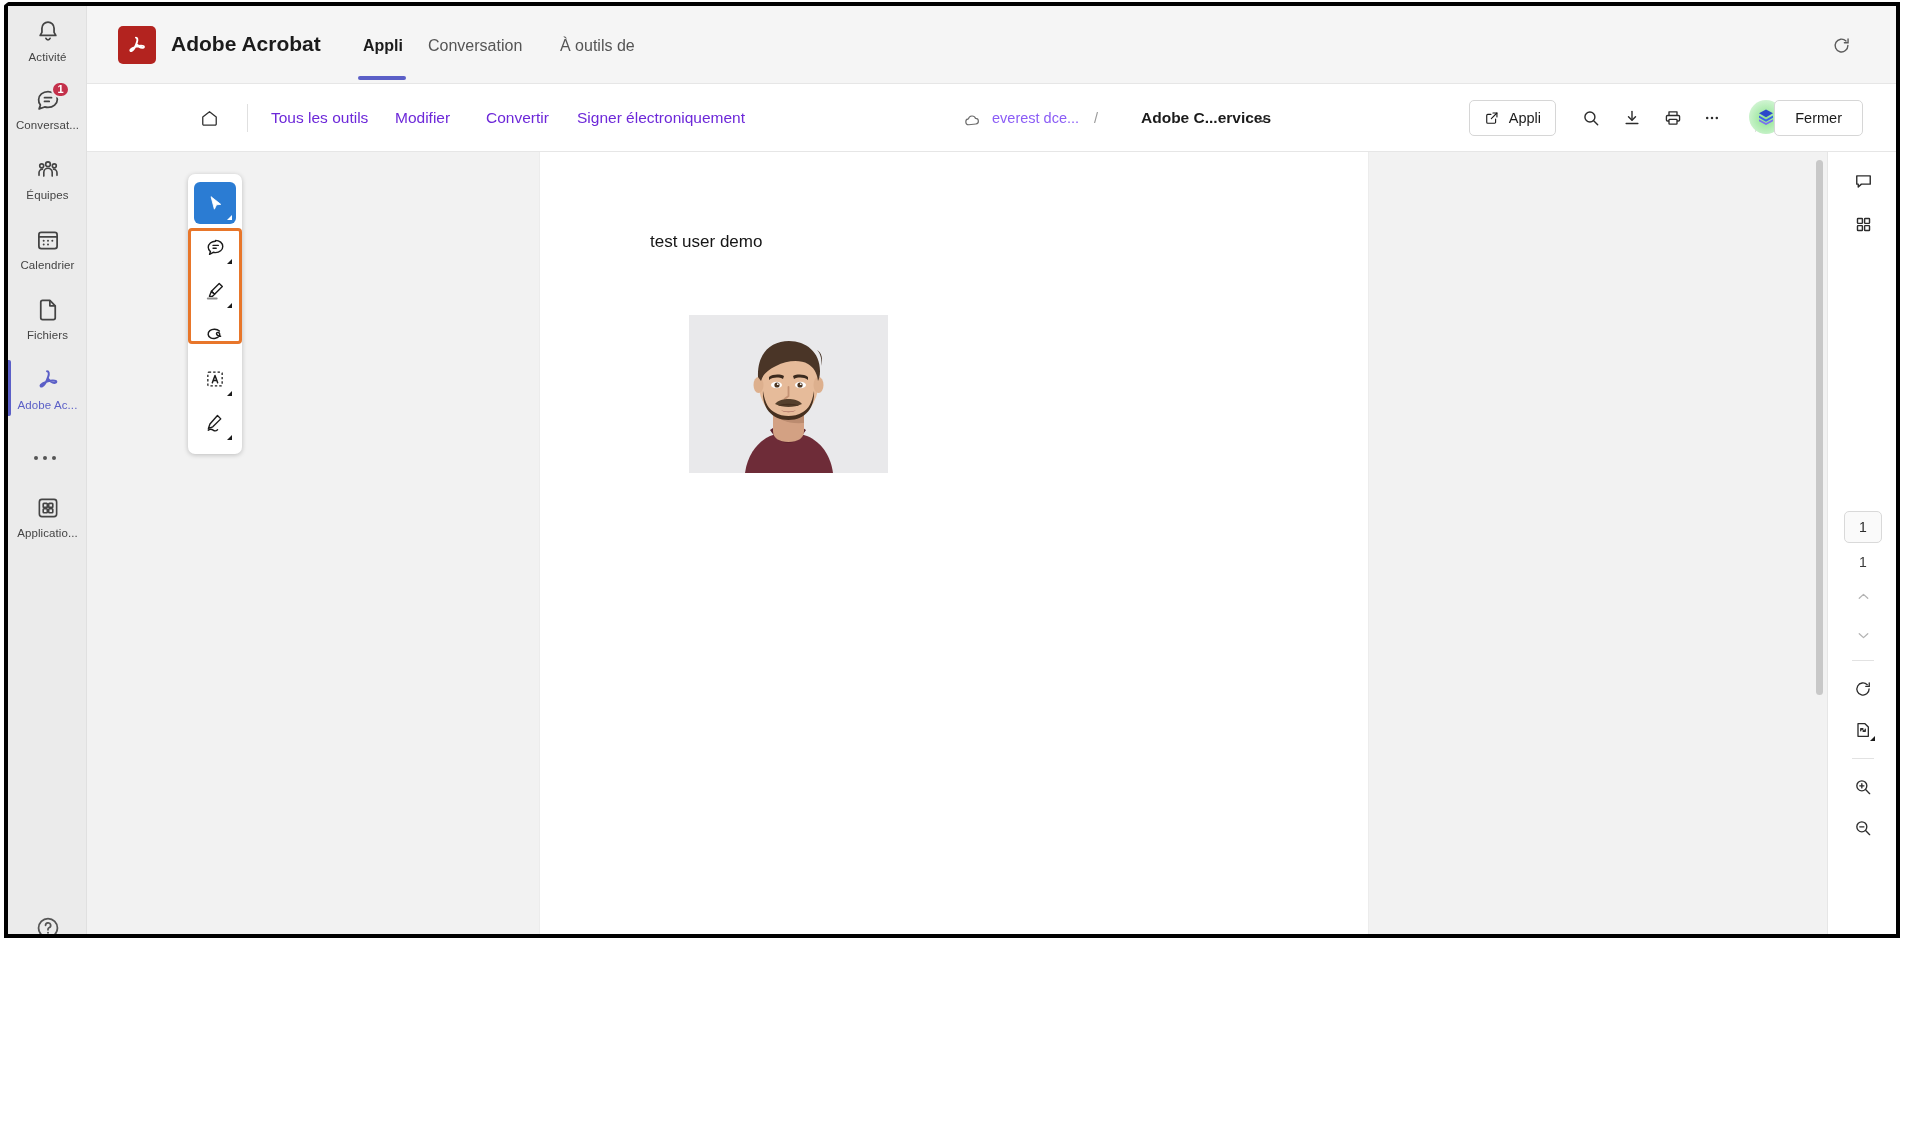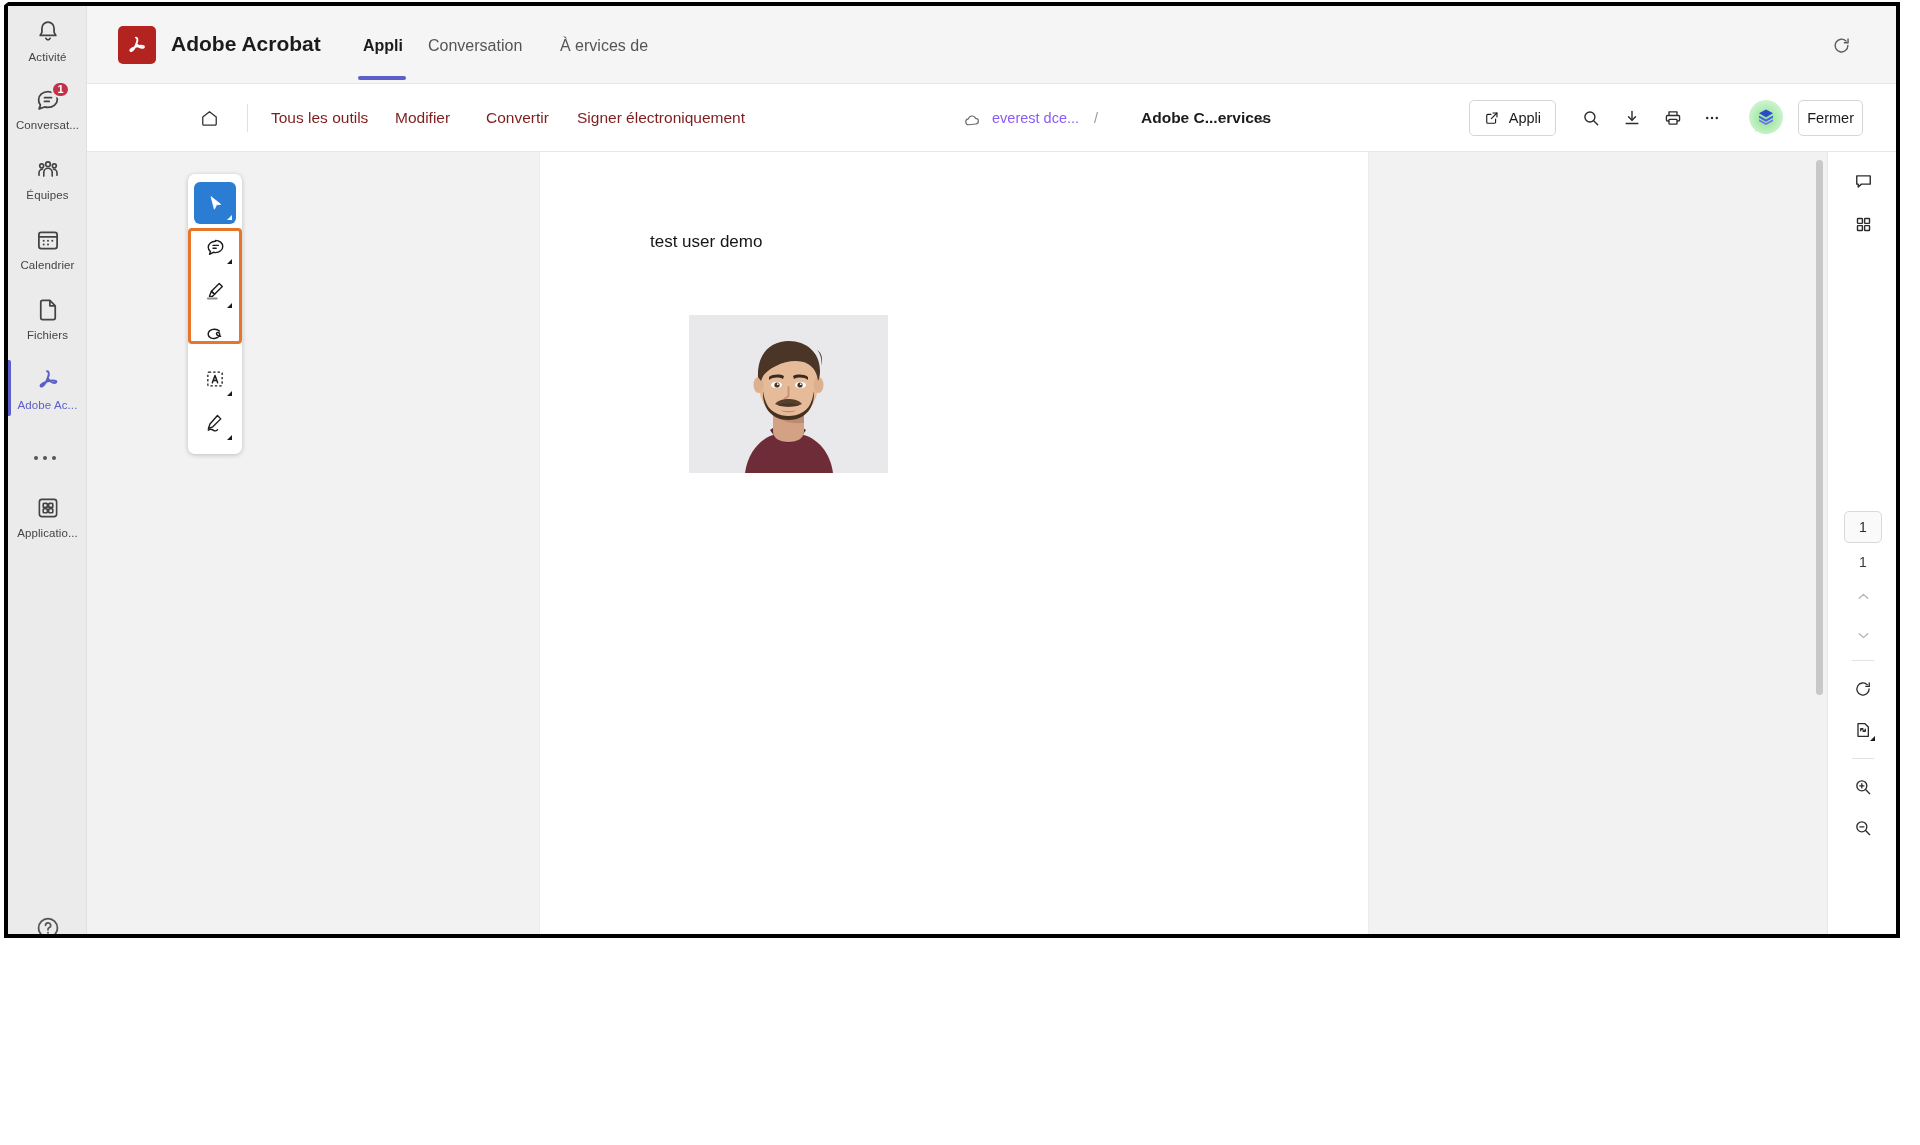--- a/index.html
+++ b/index.html
@@ -127,21 +127,21 @@
     position: absolute; left: 105px; top: 17px;
     width: 34px; height: 34px;
     display: flex; align-items: center; justify-content: center;
     cursor: pointer; border-radius: 4px;
   }
   .vsep {
     position: absolute; top: 20px; width: 1px; height: 28px; background: #e0e0e0;
   }
   .menu-item {
     position: absolute; top: 25px;
-    font-size: 15.5px; color: #7f1d1d; cursor: pointer; white-space: nowrap;
+    font-size: 15.5px; color: #6d28d9; cursor: pointer; white-space: nowrap;
   }
   .cloud-label {
     position: absolute; top: 26px;
     font-size: 14.5px; color: #8b5cf6; white-space: nowrap; cursor: pointer;
   }
   .crumb-slash {
     position: absolute; top: 26px; font-size: 14.5px; color: #9a9a9a;
   }
   .doc-title {
     position: absolute; top: 25px;
@@ -166,21 +166,21 @@
   }
   .avatar-badge {
     position: absolute; top: 16px; right: 155px;
     width: 34px; height: 34px; border-radius: 50%;
     background: radial-gradient(circle at 50% 55%, #8de38d 0%, #bff0c1 55%, #e9f9ea 100%);
     display: flex; align-items: center; justify-content: center;
     cursor: pointer;
   }
   .fermer-btn {
     position: absolute; top: 16px; right: 33px;
-    height: 36px; padding: 0 8px;
+    height: 36px; padding: 0 20px;
     border: 1px solid #d6d6d6; border-radius: 5px; background: #fff;
     font-size: 14.5px; color: #1b1b1b; cursor: pointer;
     display: flex; align-items: center; box-sizing: border-box;
   }
 
   
   .viewer {
     position: absolute; left: 0; top: 146px; right: 0; bottom: 0;
     background: #f2f2f2;
     overflow: hidden;
@@ -392,21 +392,21 @@
         <div class="acrobat-logo">
           <svg width="24" height="24" viewBox="0 0 24 24" fill="none" stroke="#ffffff" stroke-width="1.9" stroke-linecap="round" stroke-linejoin="round">
             <path d="M10.9 4.6c1.5 0 1.9 2 1 4.8-1.2 3.7-3.6 7.5-5.2 8.4-1.1.6-1.8-.2-1.1-1.2 1.3-1.8 7.2-4.3 12.1-3.7 1.6.2 1.7 1.6.3 1.9-1.9.4-4.5-1-6.5-4"></path>
           </svg>
         </div>
         <div class="app-title">Adobe Acrobat</div>
 
         <div class="htab sel" style="left:276px;">Appli</div>
         <div class="htab-underline" style="left:271px;width:48px;"></div>
         <div class="htab" style="left:341px;">Conversation</div>
-        <div class="htab" style="left:473px;">À ervices de</div>
+        <div class="htab" style="left:473px;">À outils de</div>
 
         <div class="refresh-btn">
           <span>
             <svg width="21" height="21" viewBox="0 0 24 24" fill="none" stroke="#5c5c5c" stroke-width="1.6" stroke-linecap="round">
               <path d="M19.3 12a7.3 7.3 0 1 1-2.2-5.2"></path>
               <path d="M19.5 4.6v4.2h-4.2"></path>
             </svg>
           </span>
         </div>
       </div>

